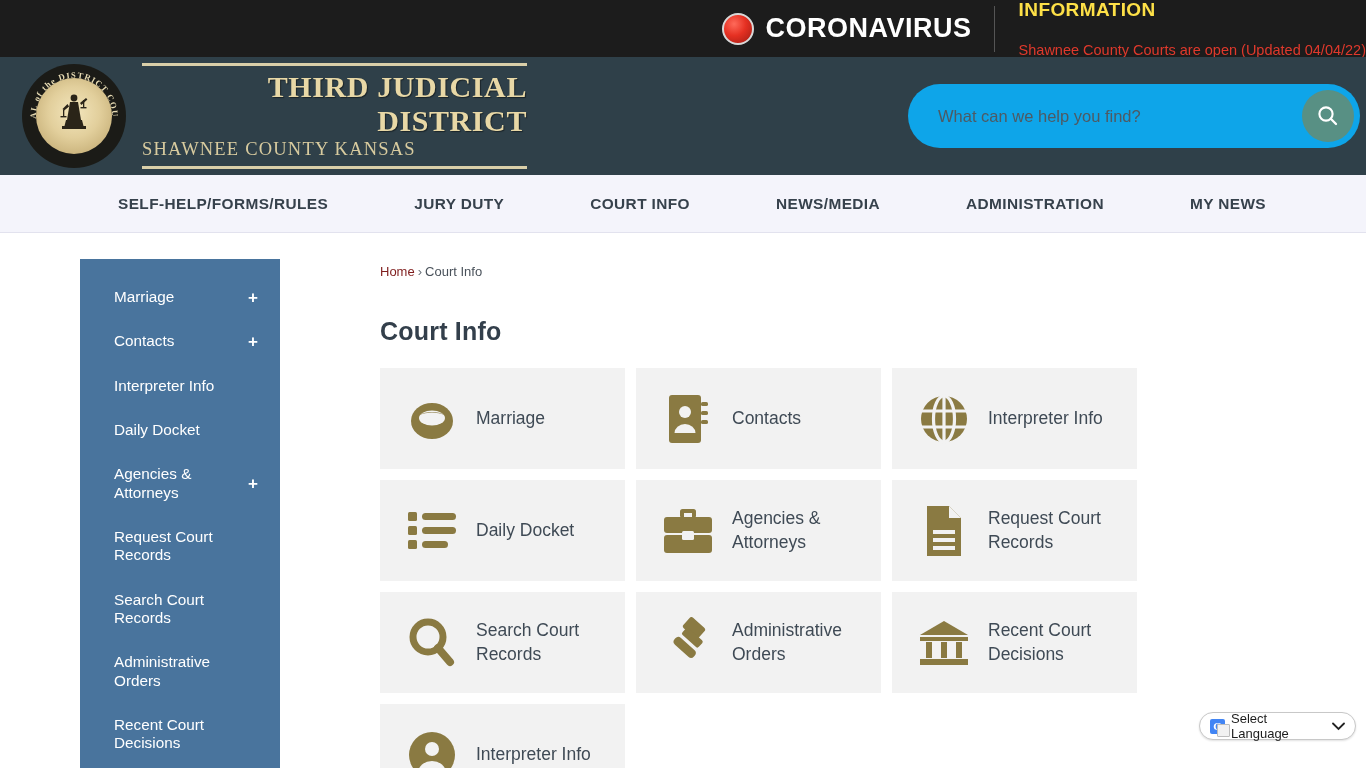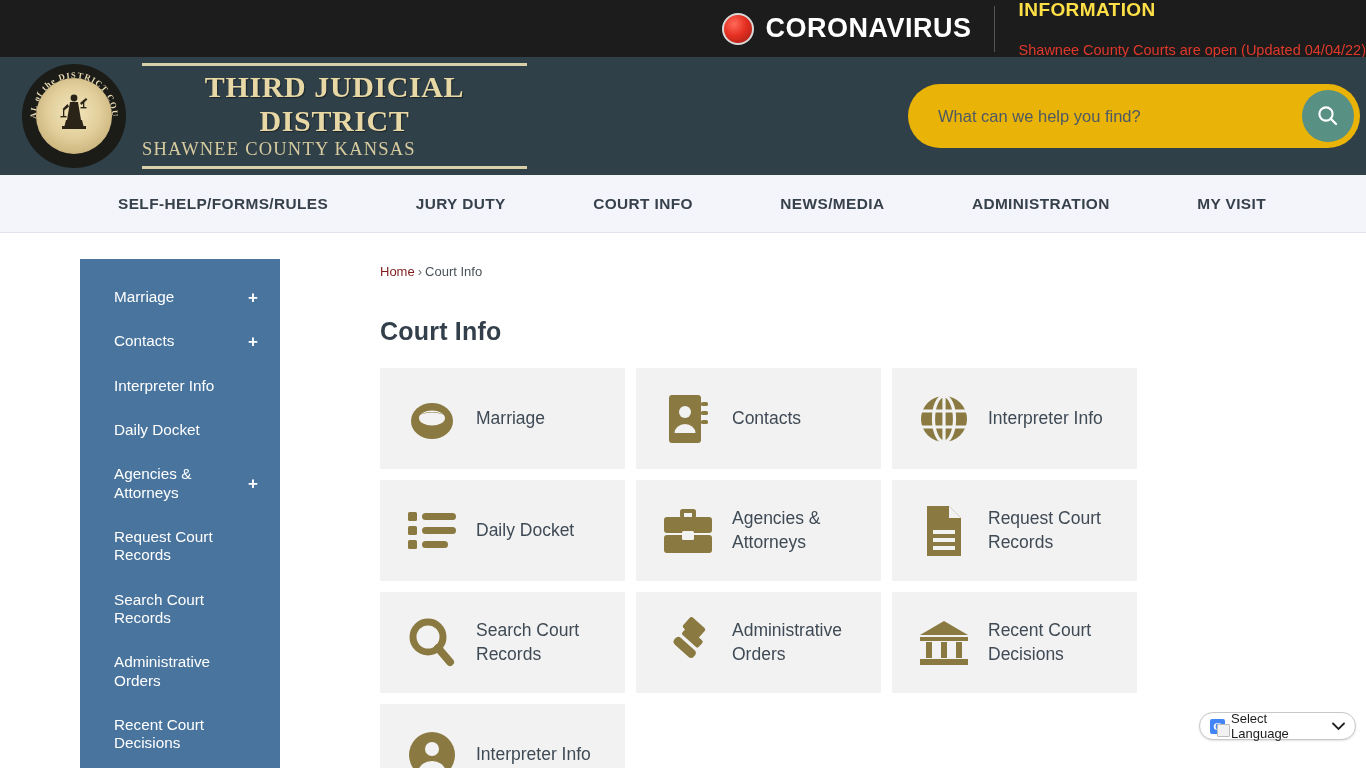--- a/index.html
+++ b/index.html
@@ -114,40 +114,40 @@
     height: 3px;
     background: #d9cfa9;
     width: 385px;
   }
   .brand-line1 {
     color: #e8d8a6;
     font-family: "Liberation Serif", serif;
     font-weight: bold;
     font-size: 30px;
     letter-spacing: .6px;
-    text-align: center;
+    text-align: right;
     width: 385px;
     padding: 4px 0 1px;
     text-shadow: 1px 1px 1px rgba(0,0,0,.45);
   }
   .brand-line2 {
     color: #d8cb9f;
     font-family: "Liberation Serif", serif;
     font-size: 18.5px;
     letter-spacing: 1.2px;
     text-align: left;
     width: 385px;
     padding: 0 0 6px;
   }
 
   
   .search-wrap {
     width: 452px;
     height: 64px;
-    background: #eab308;
+    background: #0ea5e9;
     border-radius: 34px;
     display: flex;
     align-items: center;
     margin-right: 6px;
     padding: 0 6px 0 30px;
   }
   .search-input {
     flex: 1;
     border: none;
     outline: none;
@@ -362,21 +362,21 @@
   </div>
 </div>
 
 <nav class="nav">
   <div class="nav-inner">
     <a class="nav-item">SELF-HELP/FORMS/RULES</a>
     <a class="nav-item">JURY DUTY</a>
     <a class="nav-item">COURT INFO</a>
     <a class="nav-item">NEWS/MEDIA</a>
     <a class="nav-item">ADMINISTRATION</a>
-    <a class="nav-item">MY VISIT</a>
+    <a class="nav-item">MY NEWS</a>
   </div>
 </nav>
 
 <div class="page">
 
   <aside class="sidebar">
     <div class="side-item">
       <span>Marriage</span>
       <span class="plus">+</span>
     </div>

